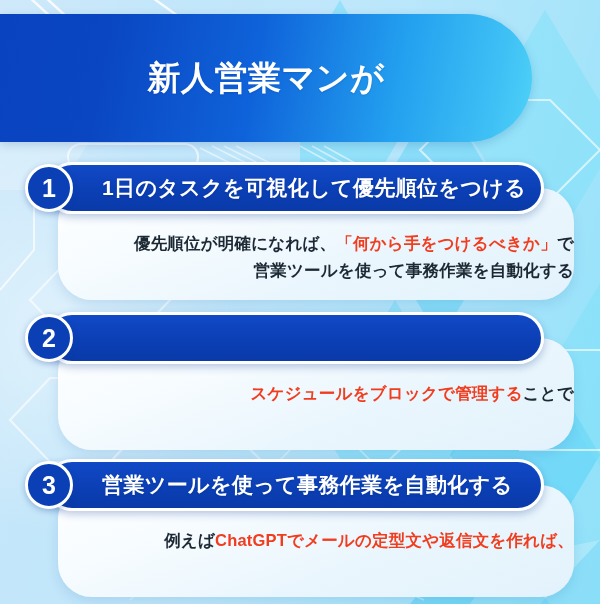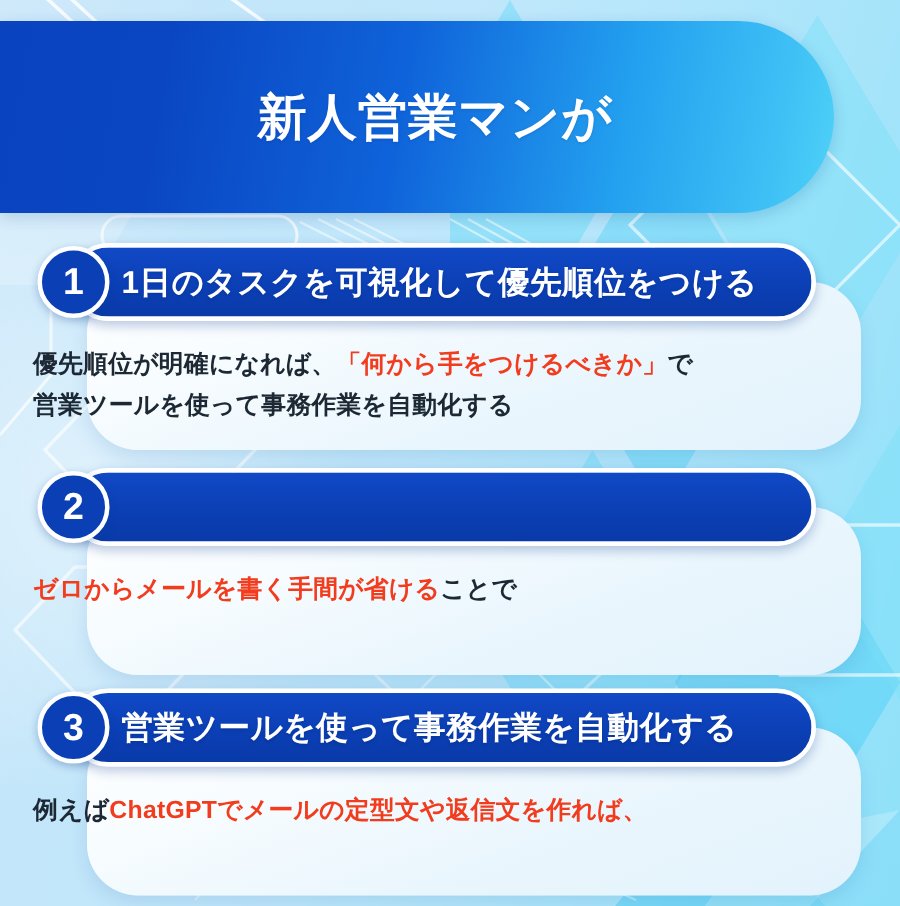--- a/index.html
+++ b/index.html
@@ -76,21 +76,20 @@
                 #23a0ef 74%,
                 #3fc0f5 92%,
                 #4fd2f8 100%);
     border-radius: 0 66px 66px 0;
     box-shadow: 0 3px 10px rgba(12, 60, 140, .18);
     display: flex;
     flex-direction: column;
     align-items: center;
     justify-content: center;
     gap: 2px;
-    padding-left: 24px;
   }
 
   .header-line {
     color: #ffffff;
     font-weight: bold;
     letter-spacing: .5px;
     line-height: 1.12;
     white-space: nowrap;
     text-shadow: 0 1px 2px rgba(0, 40, 110, .18);
   }
@@ -152,34 +151,34 @@
     display: flex;
     align-items: center;
     justify-content: center;
     color: #ffffff;
     font-size: 25px;
     font-weight: bold;
     line-height: 1;
   }
 
   .pill-title {
-    margin-left: 32px;
+    margin-left: 53px;
     color: #ffffff;
     font-size: 21px;
     font-weight: bold;
     letter-spacing: .4px;
     white-space: nowrap;
     text-shadow: 0 1px 2px rgba(0, 35, 100, .25);
   }
 
   .body-text {
     position: relative;
     z-index: 3;
     margin-top: 16px;
-    text-align: left;
+    text-align: right;
     color: #1c2833;
     font-size: 16.5px;
     font-weight: bold;
     line-height: 1.62;
     letter-spacing: .2px;
     width: 552px;
   }
   .body-line { display: block; white-space: nowrap; }
   .hl { color: #f23c1e; }
 
@@ -264,21 +263,21 @@
         <span class="body-line"><span>営業ツールを使って事務作業を自動化する</span></span>
       </div>
   </div>
 
   <div class="section section-2">
     <div class="card"></div>
     <div class="pill">
       <div class="badge">2</div>
     </div>
     <div class="body-text">
-        <span class="body-line"><span class="hl">ゼロからメールを書く手間が省ける</span><span>ことで</span></span>
+        <span class="body-line"><span class="hl">スケジュールをブロックで管理する</span><span>ことで</span></span>
       </div>
   </div>
 
   <div class="section section-3">
     <div class="card"></div>
     <div class="pill">
       <div class="badge">3</div>
       <div class="pill-title">営業ツールを使って事務作業を自動化する</div>
     </div>
     <div class="body-text">

